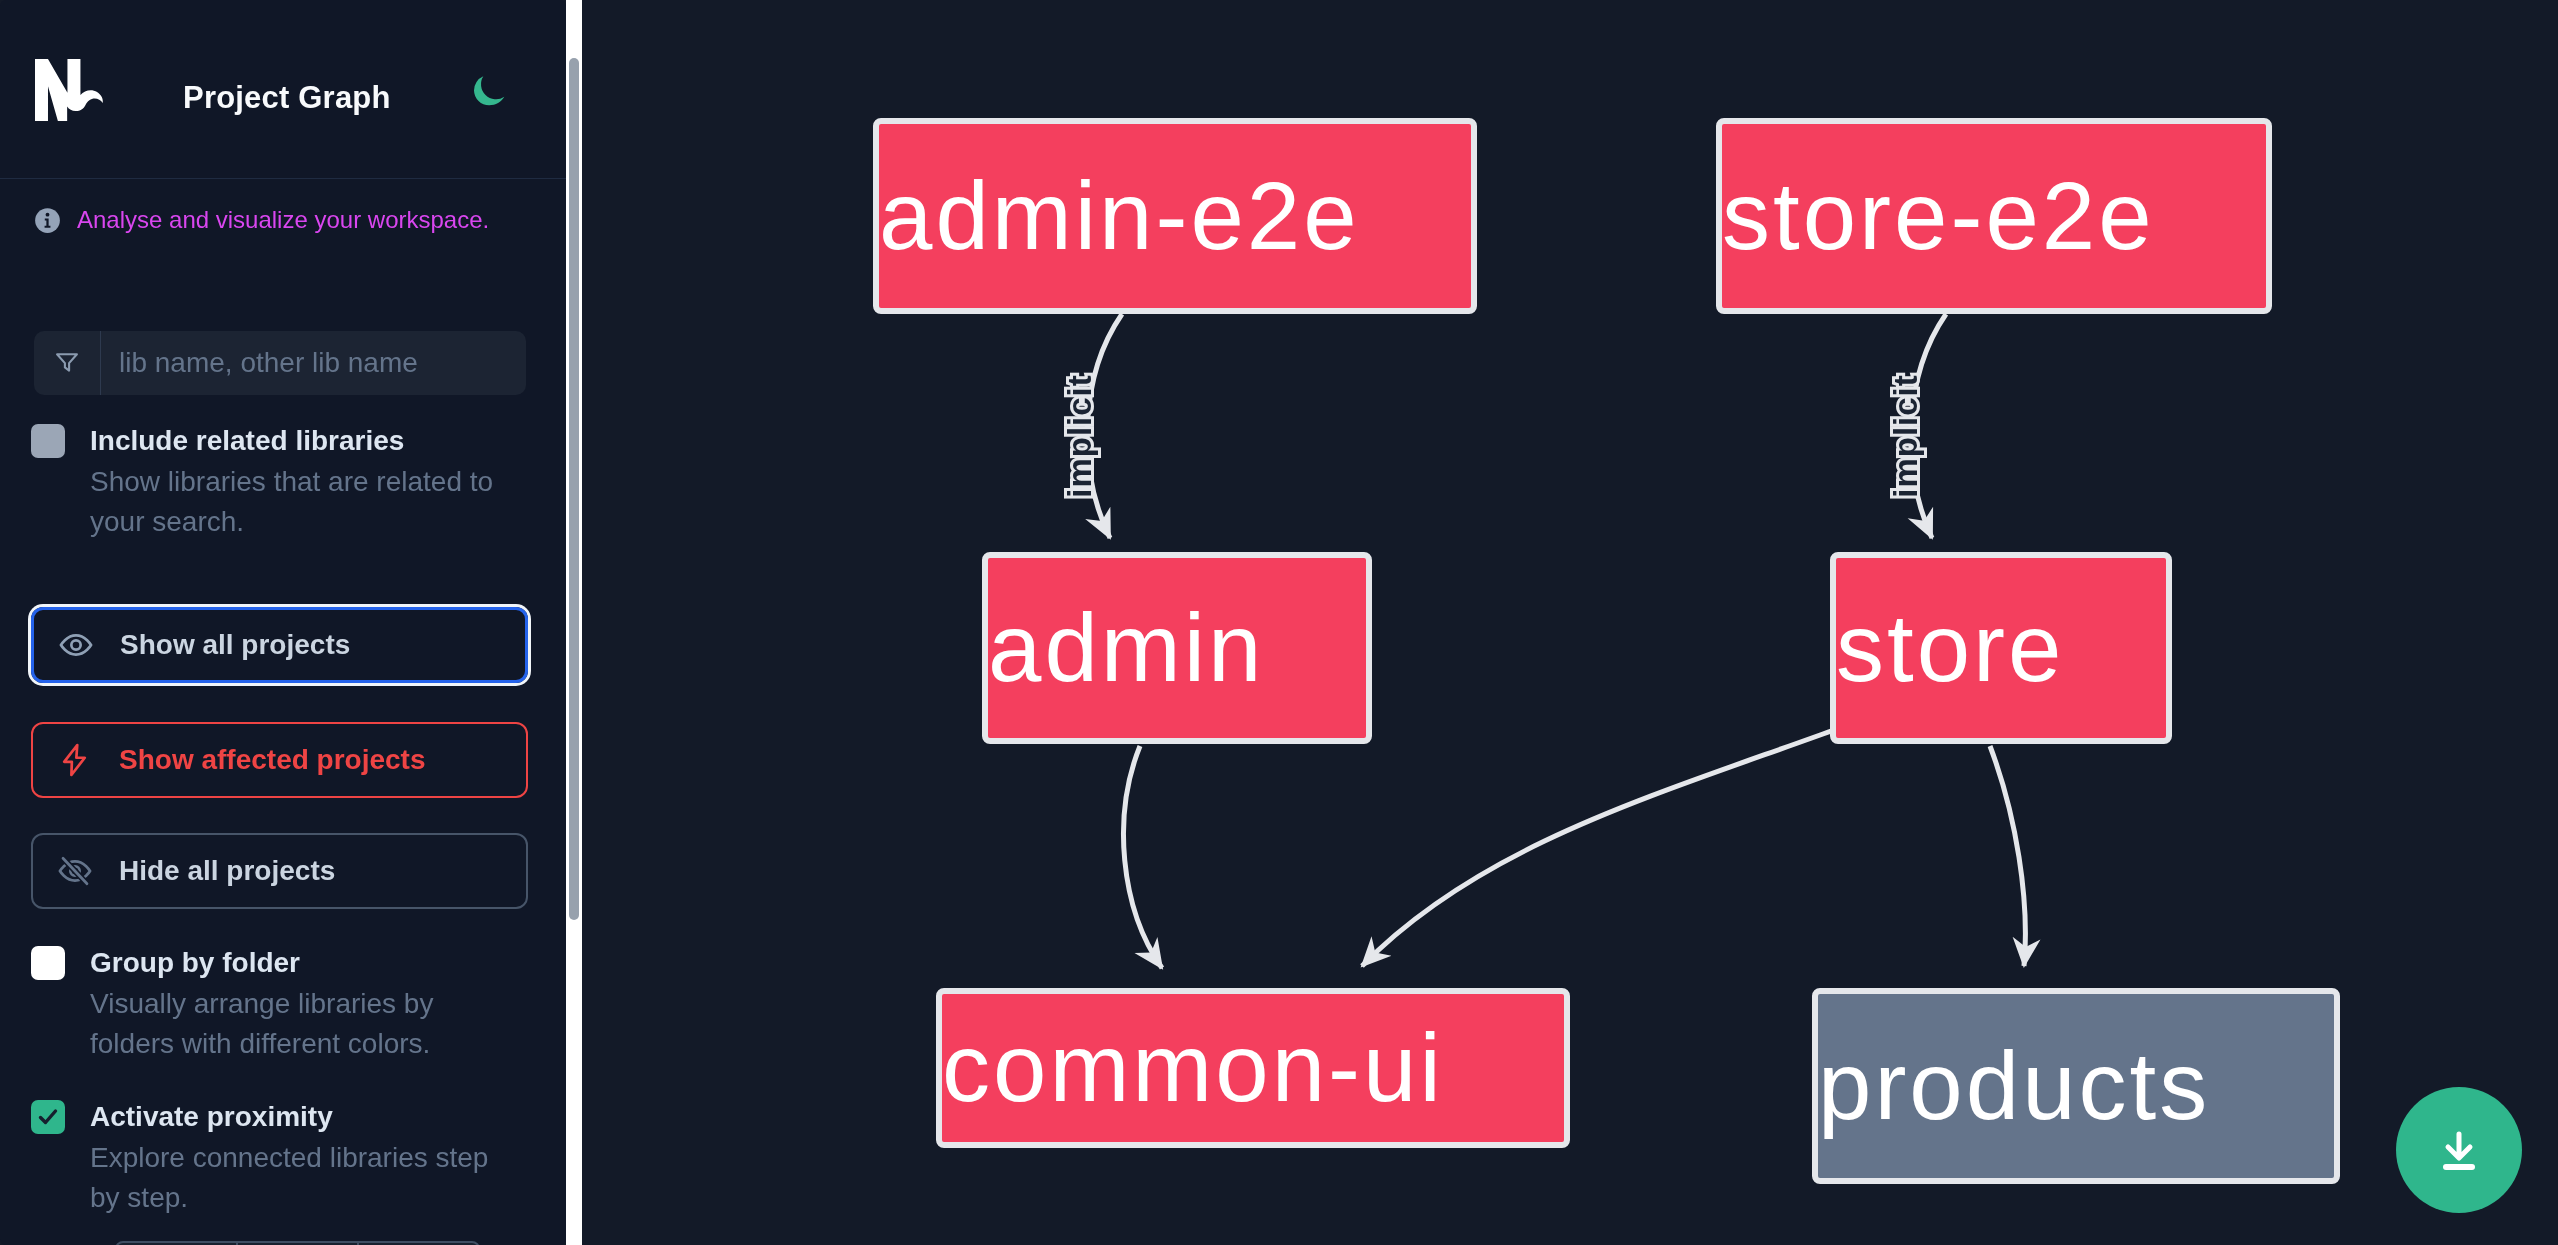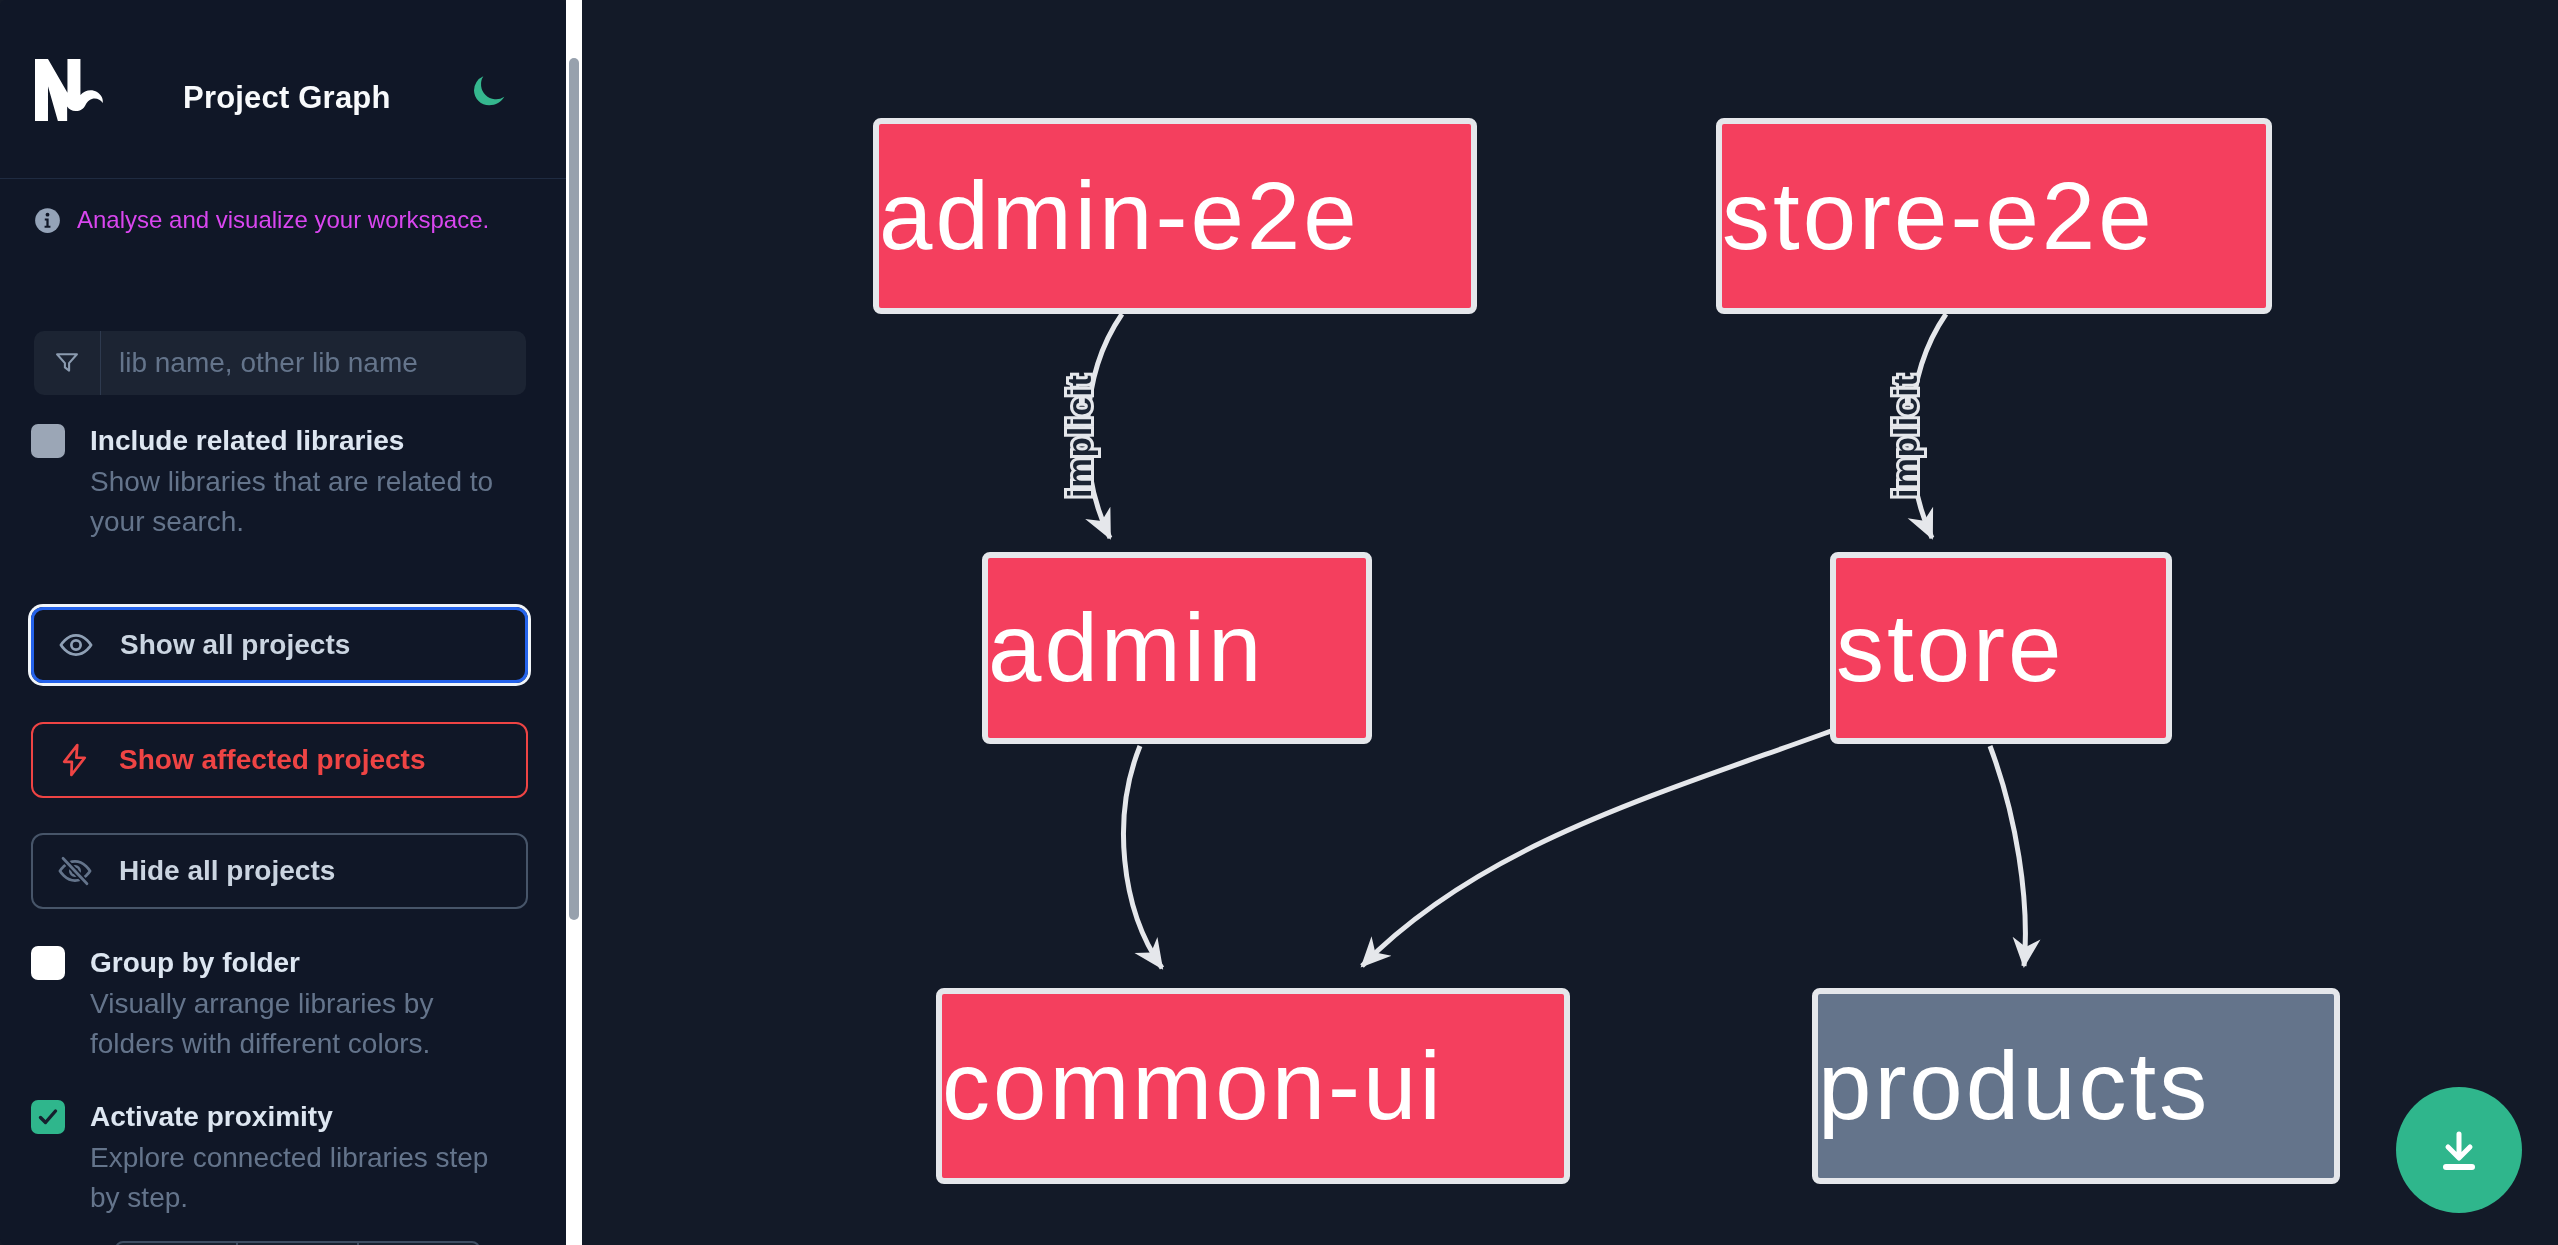--- a/index.html
+++ b/index.html
@@ -120,21 +120,21 @@
 </div>
 <div class="node affected" style="left:1716px;top:118px;width:556px;height:196px;">
   <span>store-e2e</span>
 </div>
 <div class="node affected" style="left:982px;top:552px;width:390px;height:192px;">
   <span>admin</span>
 </div>
 <div class="node affected" style="left:1830px;top:552px;width:342px;height:192px;">
   <span>store</span>
 </div>
-<div class="node affected" style="left:936px;top:988px;width:634px;height:196px;">
+<div class="node affected" style="left:936px;top:988px;width:634px;height:160px;">
   <span>common-ui</span>
 </div>
 <div class="node normal" style="left:1812px;top:988px;width:528px;height:196px;">
   <span>products</span>
 </div>
 
 <button class="fab">
   <svg width="60" height="60" viewBox="0 0 60 60">
     <path d="M30 14 V36 M19 27 L30 38 L41 27" fill="none" stroke="#ffffff" stroke-width="5" stroke-linecap="round" stroke-linejoin="round"></path>
     <line x1="17" y1="47" x2="43" y2="47" stroke="#ffffff" stroke-width="6" stroke-linecap="round"></line>

